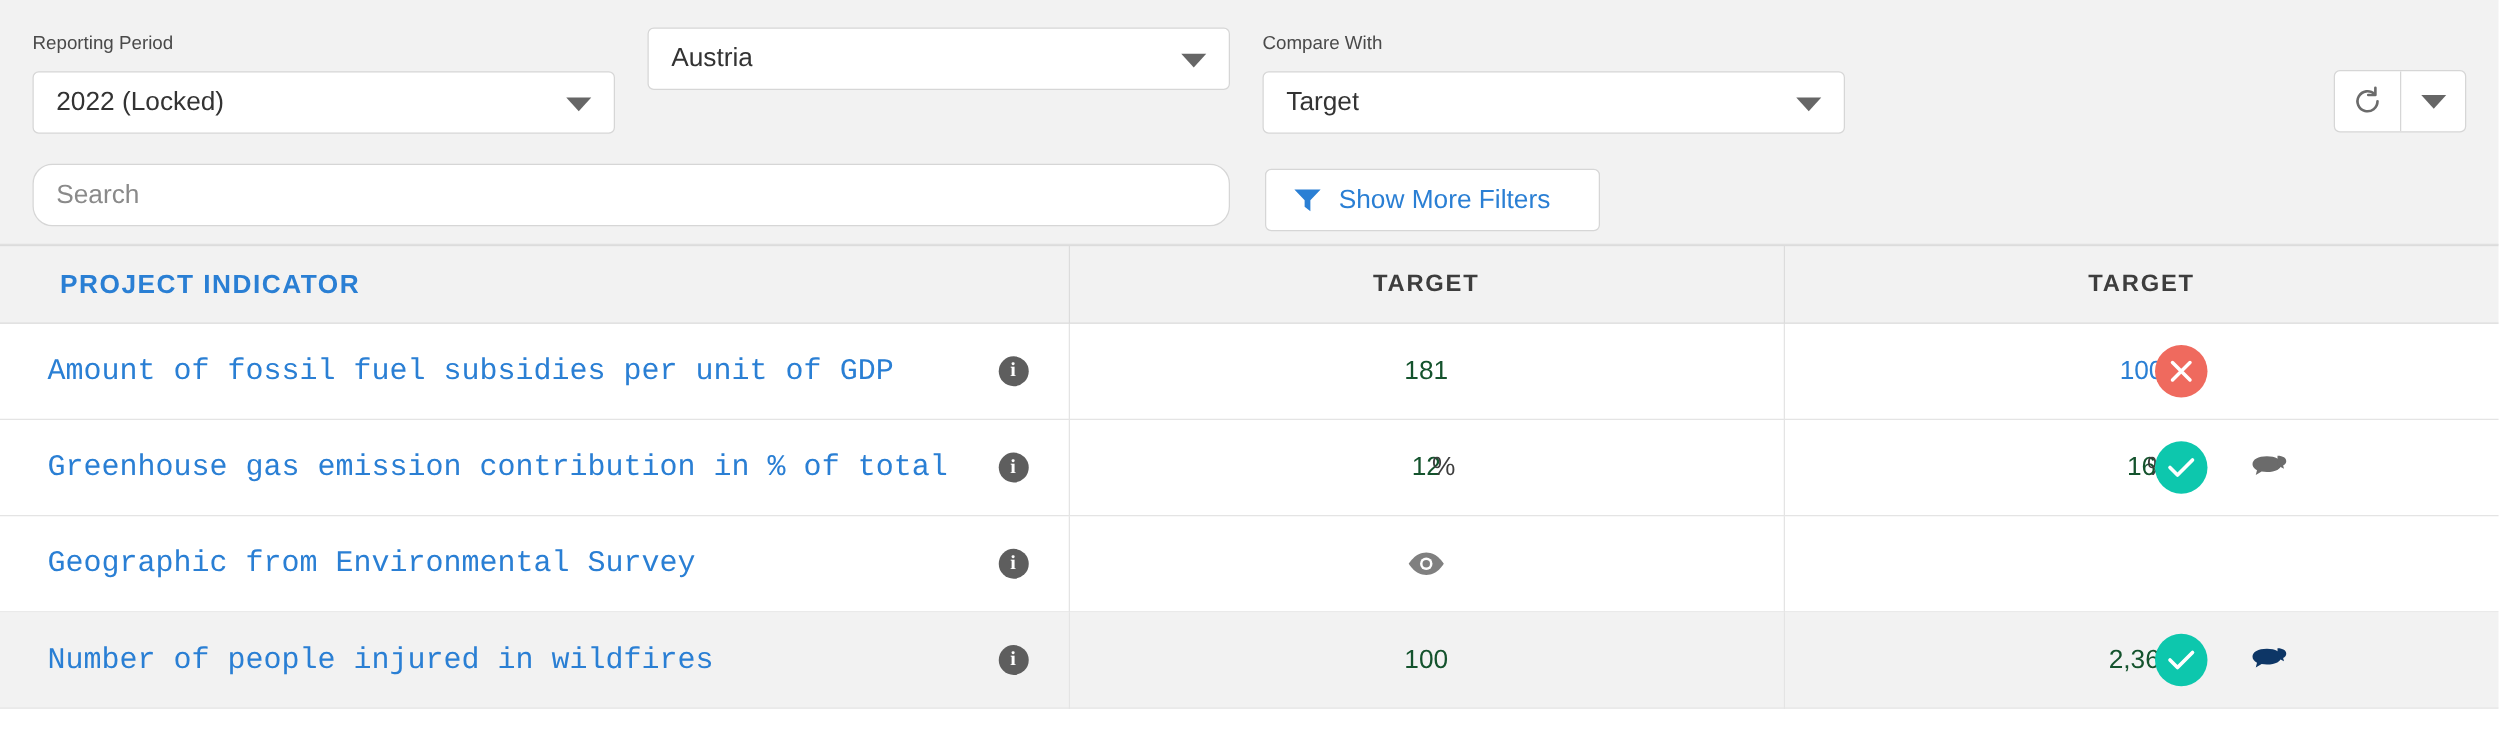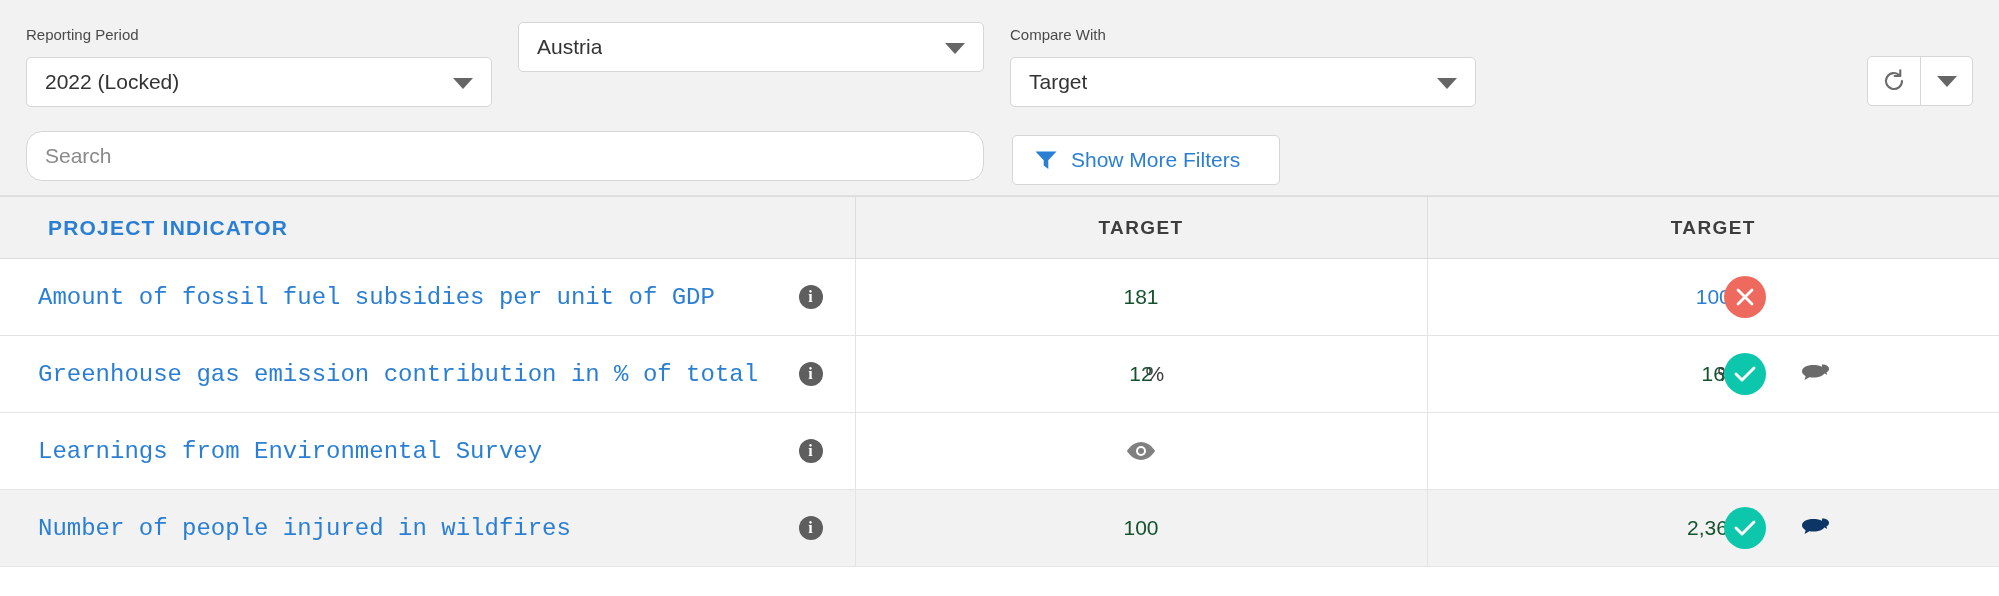--- a/index.html
+++ b/index.html
@@ -386,21 +386,21 @@
                 </svg>
               </span>
               <span class="comment-icon"><svg width="30" height="26" viewBox="0 0 30 26">
                   <path d="M13.5 4 C20.5 4 25 6.6 25 10.3 C25 14 20.5 16.6 13.5 16.6 C12 16.6 10.6 16.45 9.3 16.2 L4.6 19 L5.6 15.2 C3.4 13.9 2 12.2 2 10.3 C2 6.6 6.5 4 13.5 4 Z" fill="#6b6b6b"></path>
                   <path d="M22 3.6 C26.5 3.6 29 5.5 29 7.9 C29 9.3 28 10.5 26.5 11.3 L27.2 14 L23.7 12.1 C23.2 12.15 22.6 12.2 22 12.2" fill="#6b6b6b"></path>
                 </svg></span>
             </div>
           </td>
         </tr>
         <tr>
-          <td class="td-ind"><span class="ind-name">Learnings from Environmental Survey</span><span class="info-icon">i</span></td>
+          <td class="td-ind"><span class="ind-name">Geographic from Environmental Survey</span><span class="info-icon">i</span></td>
           <td class="td-tgt">
             <div class="val-row">
               <div class="eye-wrap">
                 <svg class="eye-icon" width="30" height="20" viewBox="0 0 30 20">
                   <path d="M15 1 C24 1 29 10 29 10 C29 10 24 19 15 19 C6 19 1 10 1 10 C1 10 6 1 15 1 Z" fill="#808080"></path>
                   <circle cx="15" cy="10" r="5" fill="#ffffff"></circle>
                   <circle cx="15" cy="10" r="3" fill="#808080"></circle>
                 </svg>
               </div>
             </div>

